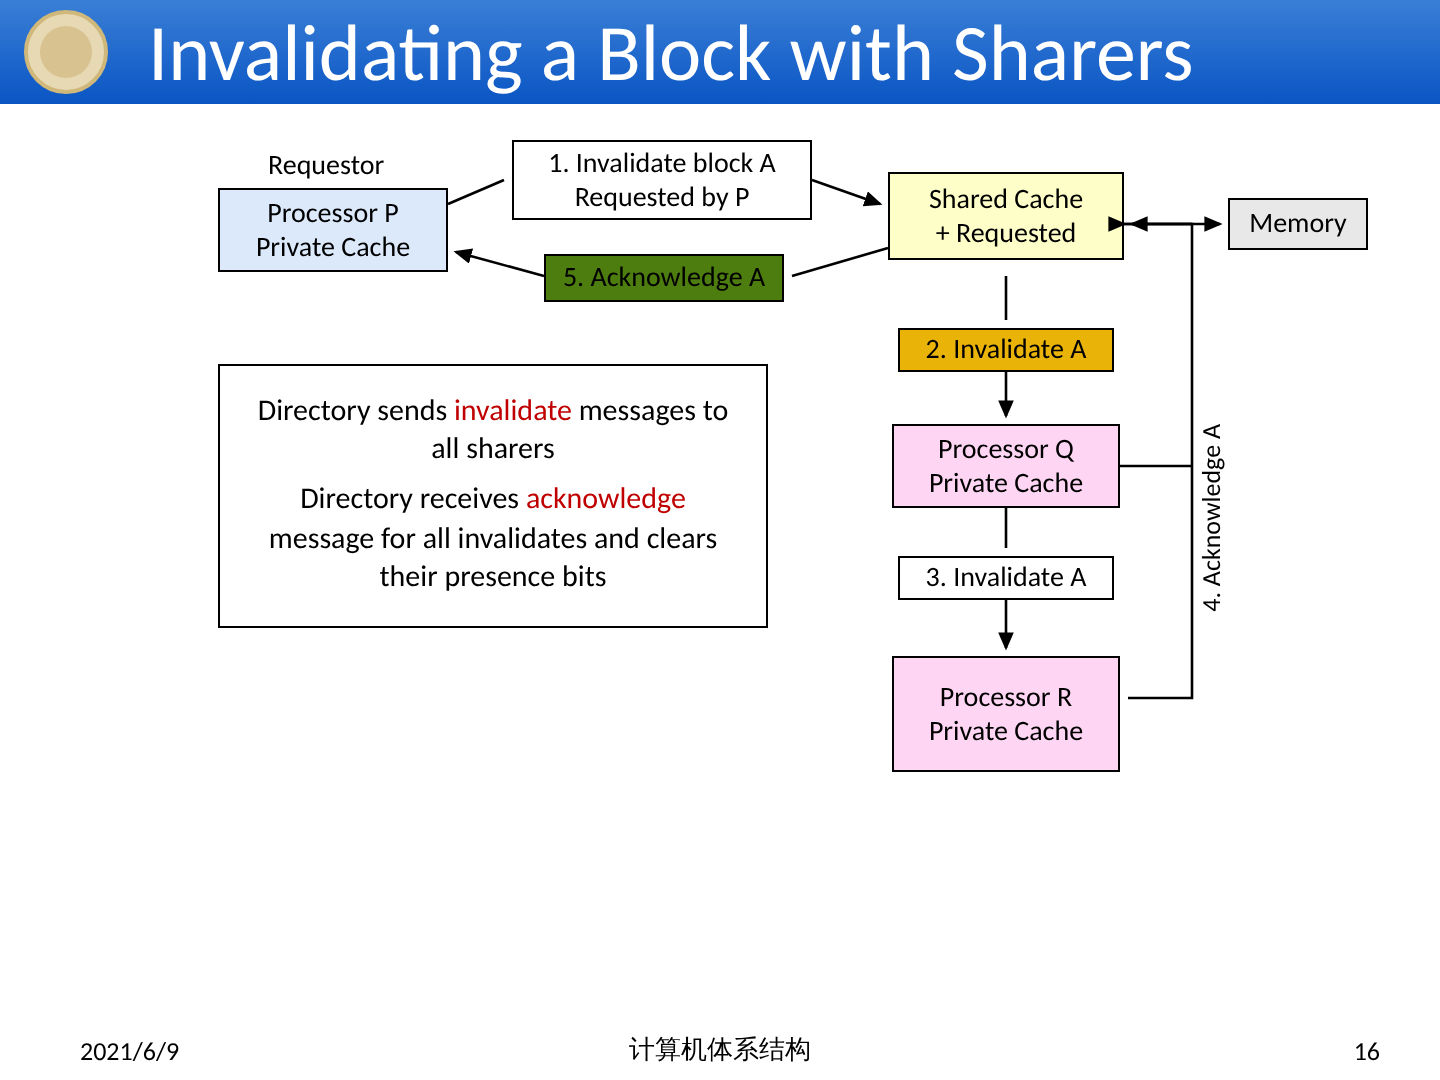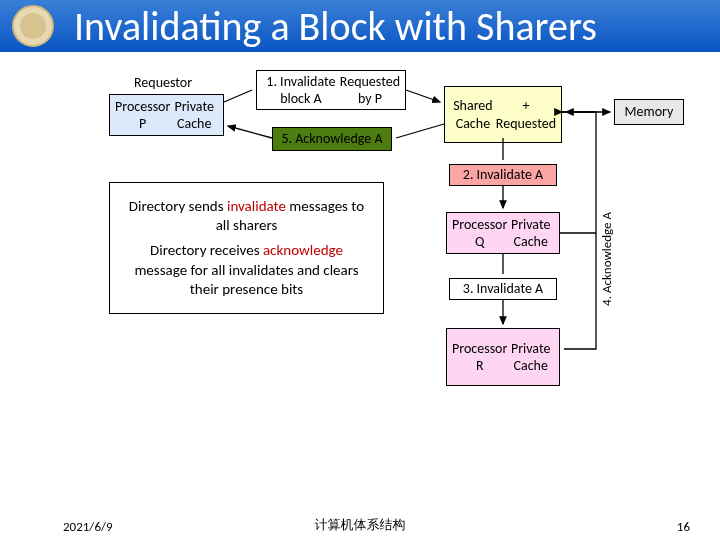--- a/index.html
+++ b/index.html
@@ -2,29 +2,29 @@
 <html><head>
 <meta charset="utf-8">
 <style>
   * { box-sizing: border-box; margin: 0; padding: 0; }
   body { width: 720px; height: 540px; font-family: Calibri, Arial, sans-serif; background: #fff; position: relative; overflow: hidden; }
   .header { width: 720px; height: 52px; background: linear-gradient(#3a7fd6, #0a55c4); display: flex; align-items: center; }
   .logo { width: 42px; height: 42px; border-radius: 50%; background: #e8d9b5; border: 2px solid #d0b87a; margin-left: 12px; position: relative; }
   .logo::after { content: ""; position: absolute; inset: 6px; border-radius: 50%; background: #d8c28f; }
   .title { color: #fff; font-size: 40px; font-weight: 400; margin-left: 20px; }
   .canvas { position: absolute; left: 0; top: 52px; width: 720px; height: 440px; margin-left: 24px; }
-  .box { position: absolute; border: 1px solid #000; text-align: center; display: flex; flex-direction: row; justify-content: center; align-items: center; font-size: 14px; line-height: 1.25; padding: 3px 5px; }
+  .box { position: absolute; border: 1px solid #000; text-align: center; display: flex; flex-direction: column; justify-content: center; align-items: center; font-size: 14px; line-height: 1.25; padding: 3px 5px; }
   .box .line1 { display: block; }
   .box .line2 { display: block; }
   .red { color: #c00000; }
   .requestor { position: absolute; font-size: 14px; }
   .bigbox { position: absolute; border: 1px solid #000; background: #fff; padding: 8px 12px; font-size: 15px; line-height: 1.28; }
   .bigbox p { margin: 6px 0; text-align: center; }
   .footer { position: absolute; bottom: 0; left: 0; width: 720px; height: 28px; font-size: 13px; }
-  .date { position: absolute; left: 40px; bottom: 6px; margin-left: 23px; }
+  .date { position: absolute; left: 40px; bottom: 6px; }
   .center { position: absolute; left: 0; right: 0; bottom: 6px; text-align: center; }
   .page { position: absolute; right: 30px; bottom: 6px; }
   .vlabel { position: absolute; writing-mode: vertical-rl; transform: rotate(180deg); font-size: 13px; }
   svg.arrows { position: absolute; left: 0; top: 0; width: 720px; height: 440px; pointer-events: none; }
 </style>
 </head>
 <body>
 
 <div class="header">
   <div class="logo"></div>
@@ -42,30 +42,30 @@
 
   <div class="box" style="left:232px; top:18px; width:150px; height:40px; background:#fff;">
     <span class="line1">1. Invalidate block A</span>
     <span class="line2">Requested by P</span>
   </div>
 
   <div class="box" style="left:248px; top:75px; width:120px; height:24px; background:#4d7c0f;">
     <span class="line1">5. Acknowledge A</span>
   </div>
 
-  <div class="box" style="left:420px; top:34px; width:118px; height:57px; background:#fefec8;">
+  <div class="box" style="left:420px; top:34px; width:118px; height:44px; background:#fefec8;">
     <span class="line1">Shared Cache</span>
     <span class="line2">+ Requested</span>
   </div>
 
   <div class="box" style="left:590px; top:47px; width:70px; height:26px; background:#e8e8e8;">
     <span class="line1">Memory</span>
   </div>
 
-  <div class="box" style="left:425px; top:112px; width:108px; height:22px; background:#fca5a5;">
+  <div class="box" style="left:425px; top:112px; width:108px; height:22px; background:#eab308;">
     <span class="line1">2. Invalidate A</span>
   </div>
 
   <div class="box" style="left:422px; top:160px; width:114px; height:42px; background:#fed6f4;">
     <span class="line1">Processor Q</span>
     <span class="line2">Private Cache</span>
   </div>
 
   <div class="box" style="left:425px; top:226px; width:108px; height:22px; background:#fff;">
     <span class="line1">3. Invalidate A</span>

